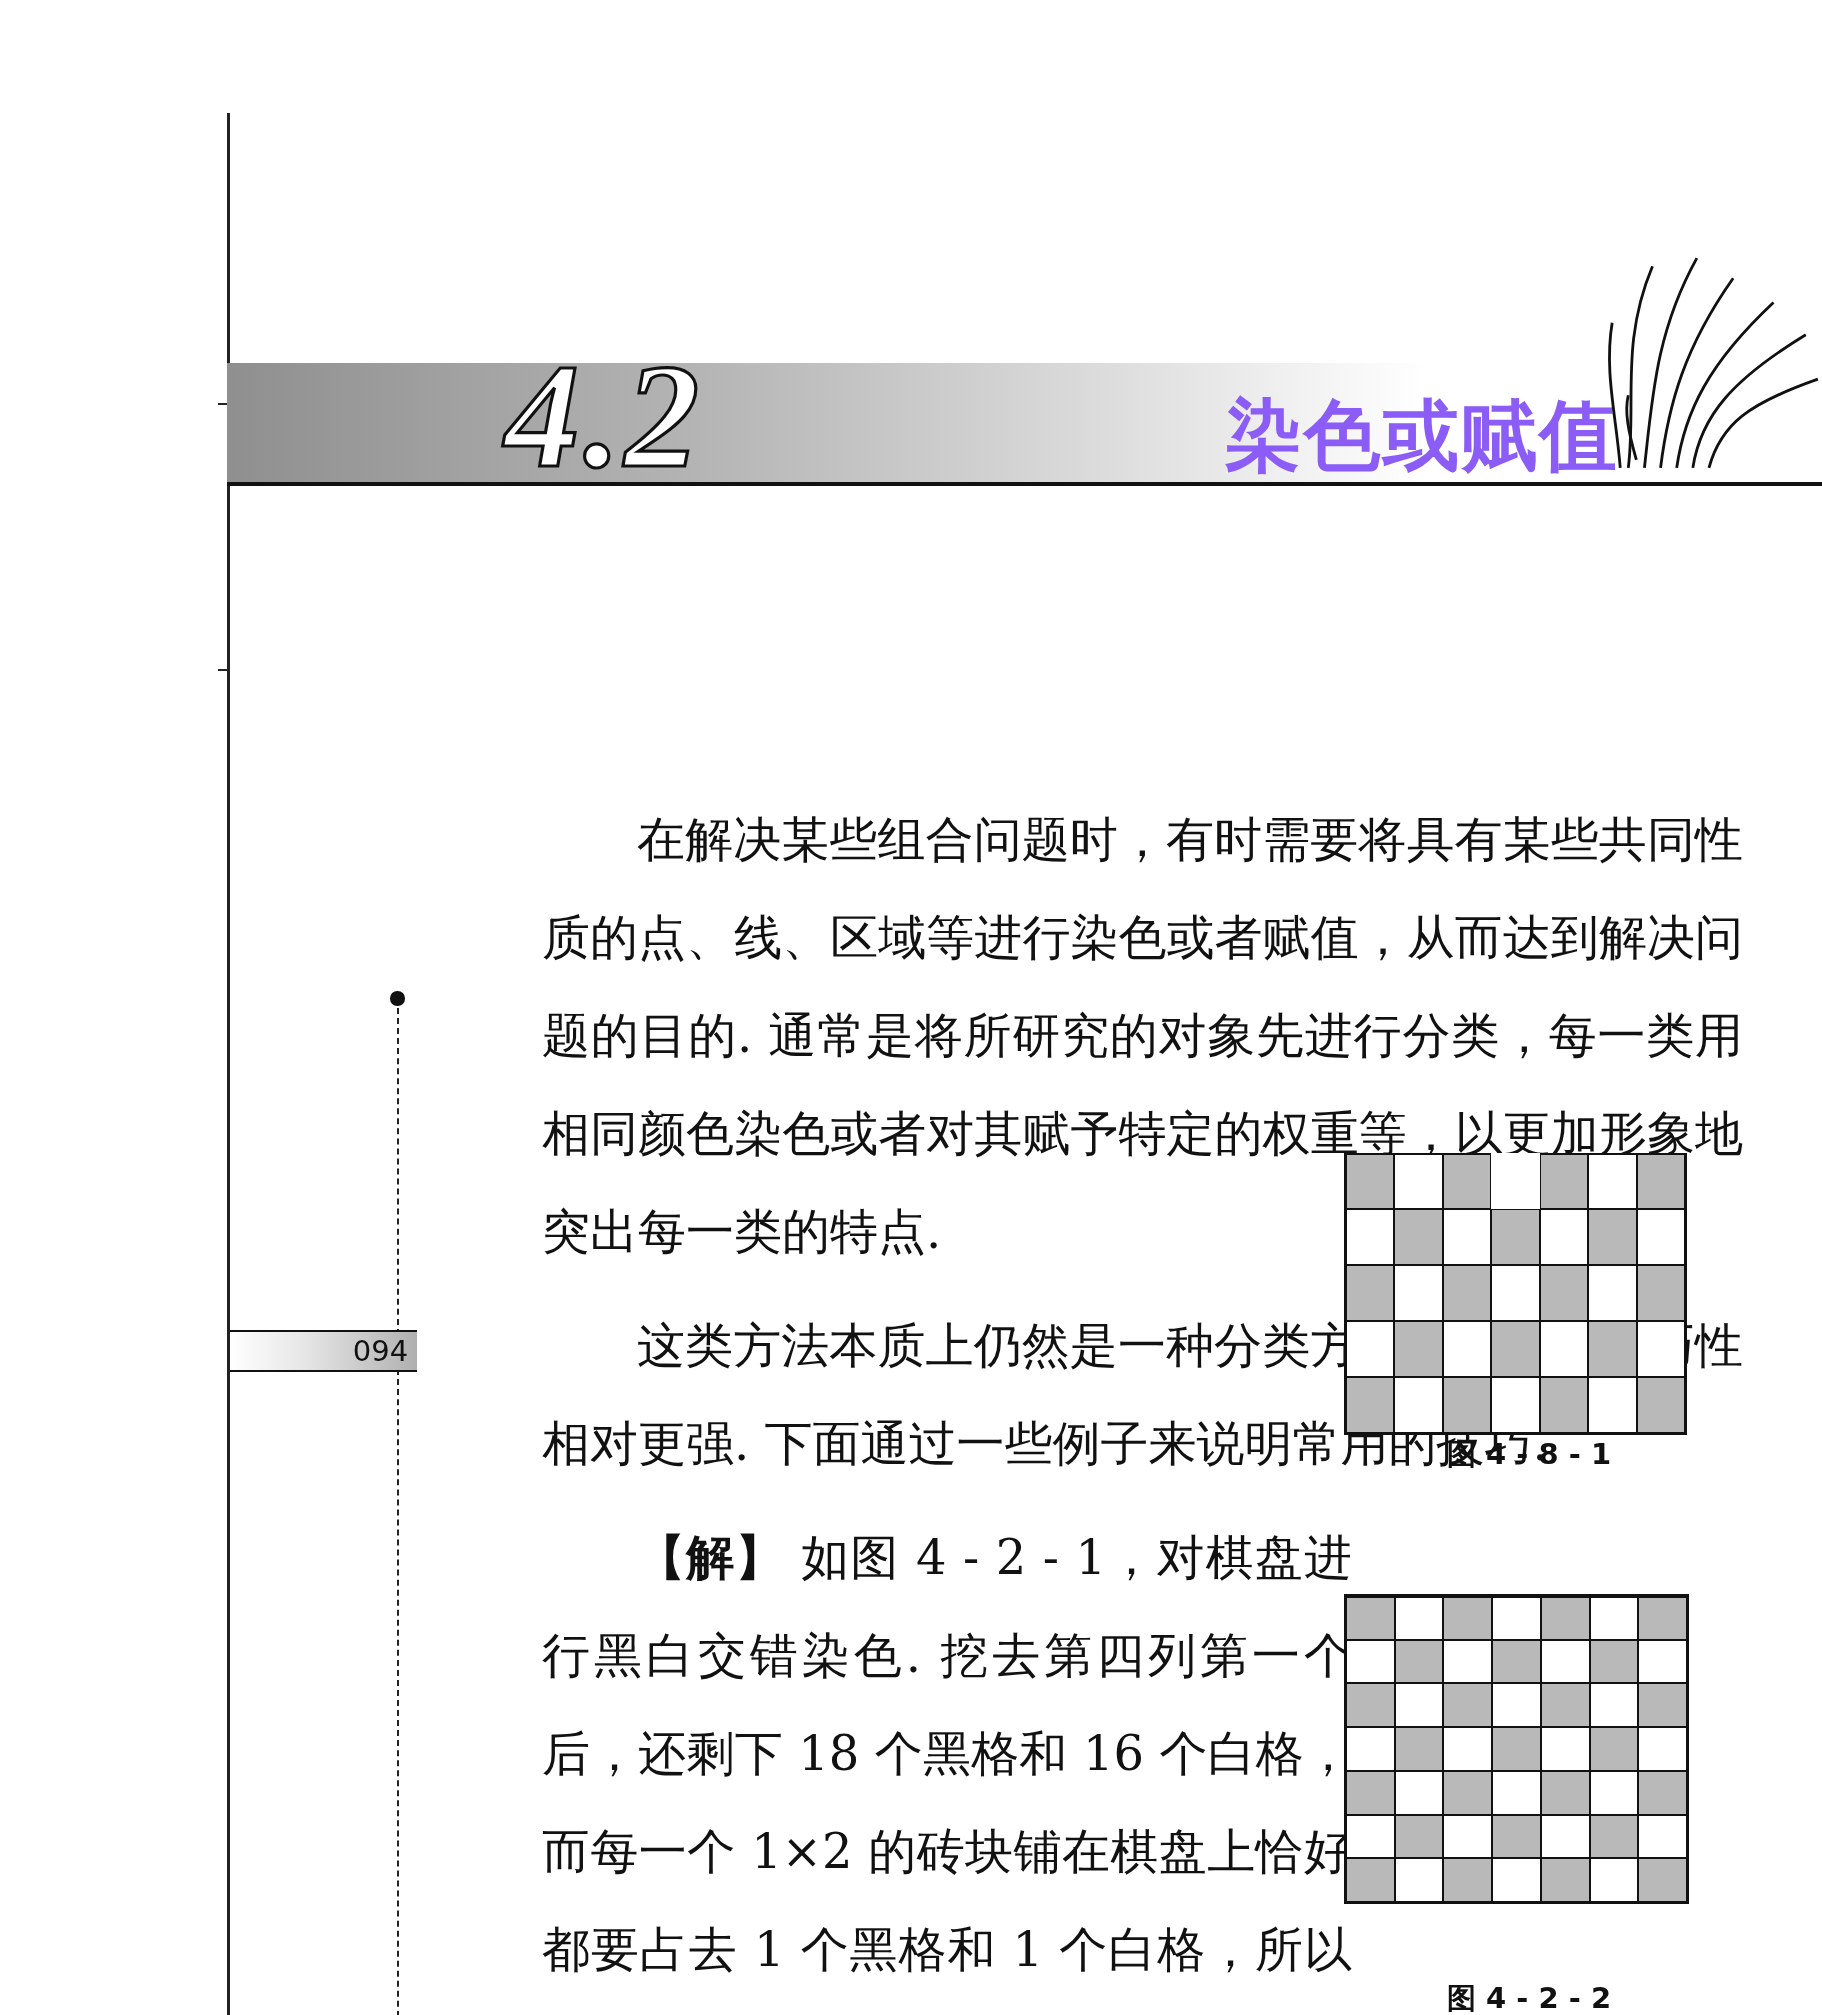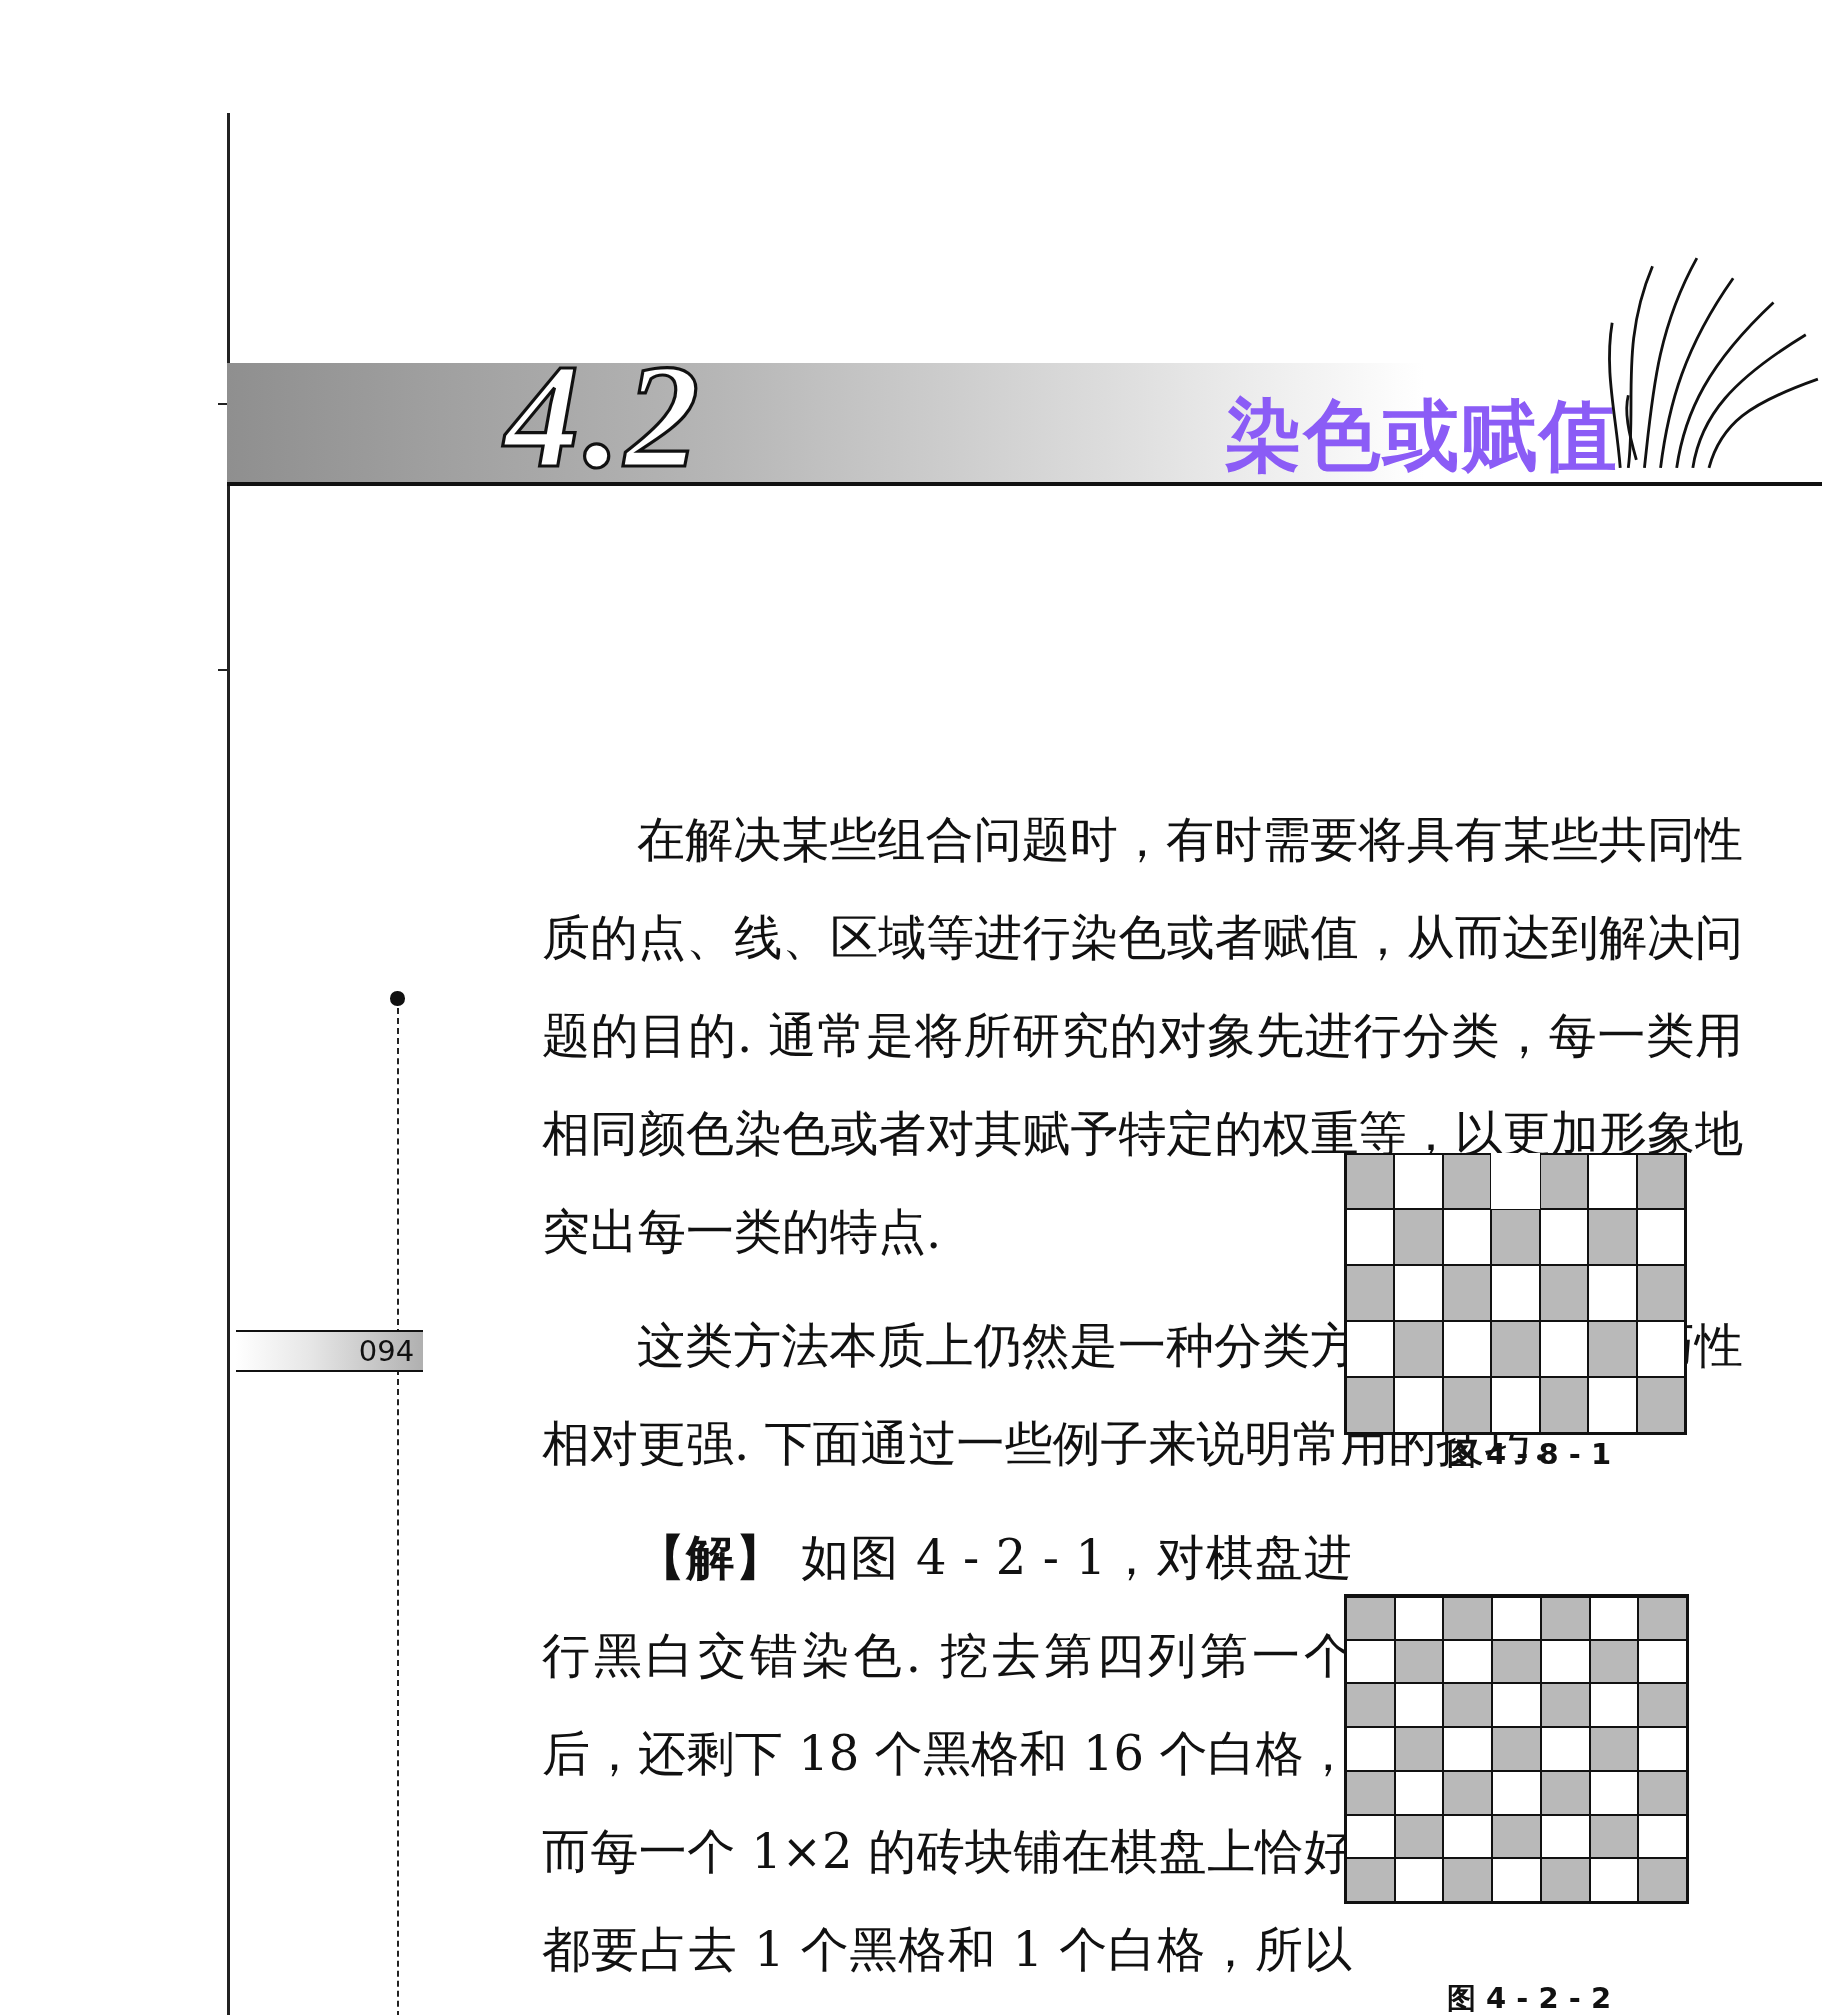--- a/index.html
+++ b/index.html
@@ -16,21 +16,21 @@
   .section-num { left:467px; top:330px; font-size:149px; font-style:italic; font-weight:bold;
     color:#fff; font-family:"Liberation Serif",serif; letter-spacing:4px;margin-left:38px;
     -webkit-text-stroke:3.2px #111; }
   .section-title { left:1225px; top:385px; font-size:77px; font-family:"DejaVu Sans",sans-serif;
     font-weight:bold; color:#8b5cf6; letter-spacing:1.6px; }
   .grass { left:1604px; top:242px; width:218px; height:242px; }
   
   .dash-line { left:397px; top:1008px; width:0; height:1390px; border-left:2.4px dashed #222; }
   .dot-top { left:390px; top:991px; width:14.5px; height:14.5px; border-radius:50%; background:#111; }
   
-  .page-tab { left:236px; top:1330px; width:187px; height:38px; border-top:2px solid #111; border-bottom:2px solid #111;
+  .page-tab { left:230px; top:1330px; width:187px; height:38px; border-top:2px solid #111; border-bottom:2px solid #111;
     background:linear-gradient(90deg,#ffffff 0%,#e6e6e6 40%,#b0b0b0 100%); }
   .page-num { right:8.9px; top:2.4px; font-size:29px; font-family:"DejaVu Sans",sans-serif; color:#111; }
   
   .body { left:526px; top:774px; width:1201px; font-size:48px; line-height:98px; }
   .p { margin:16px; text-indent:95px; text-align:justify; }
   .narrow { width:810px; }
   .wide { width:1201px; }
   .label { font-weight:bold; font-family:"DejaVu Sans",sans-serif; }
   
   .fig { position:absolute; border:2.8px solid #111; display:grid; background:#fff; }

